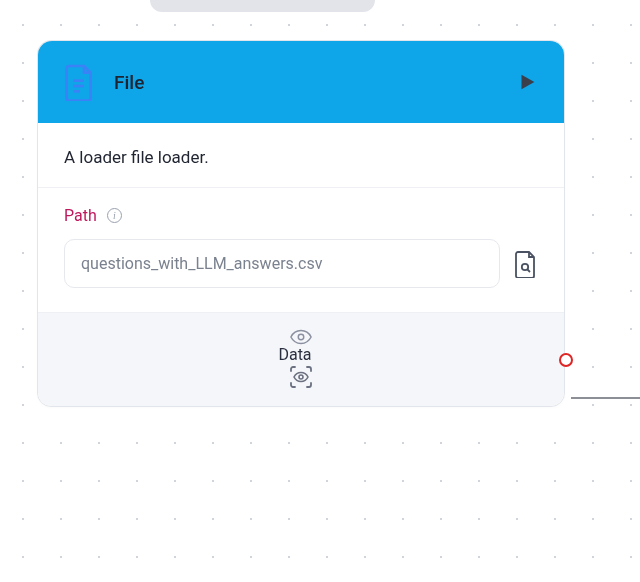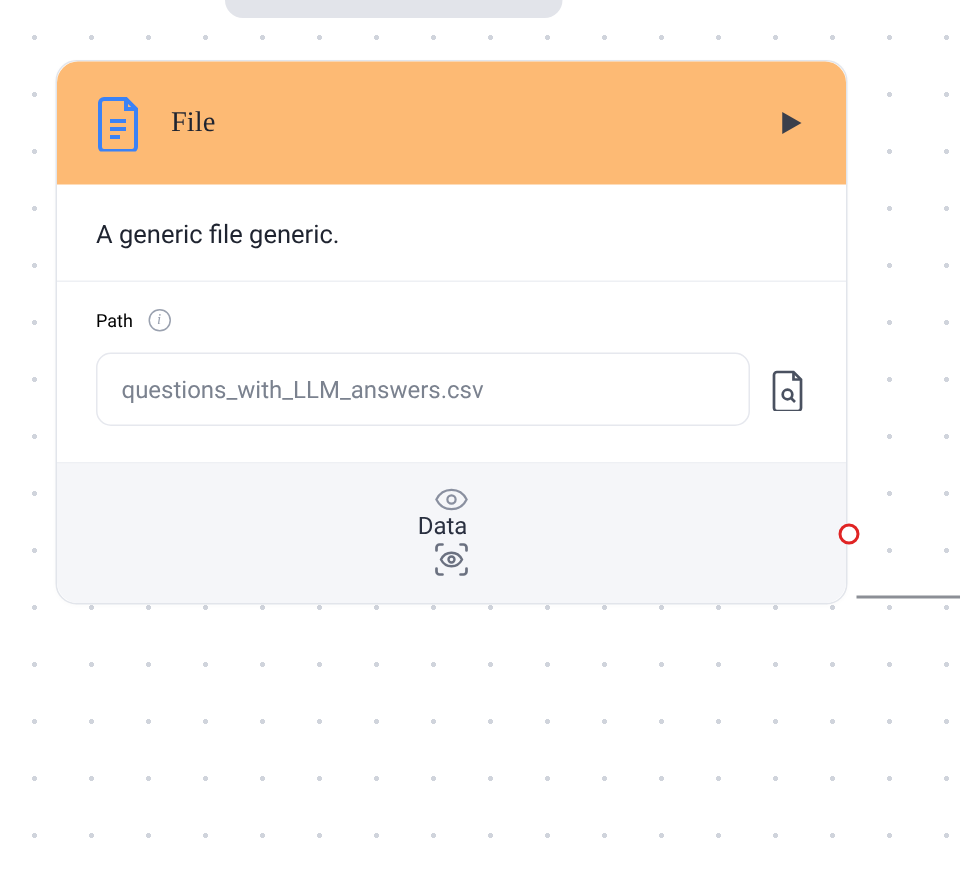--- a/index.html
+++ b/index.html
@@ -31,27 +31,26 @@
     position: absolute;
     left: 37px;
     top: 40px;
     width: 528px;
     background: #ffffff;
     border: 1px solid #e2e5eb;
     border-radius: 14px;
     box-shadow: 0 1px 3px rgba(0,0,0,0.02);
   }
   .card-header {
-    background: #fdba74;
+    background: #0ea5e9;
     border-radius: 14px 14px 0 0;
     padding: 22px 26px;
     display: flex;
     align-items: center;
     gap: 18px;
-    font-family: Liberation Serif, serif;
   }
   .file-icon svg { width: 32px; height: 38px; display:block; }
   .card-title {
     font-size: 19px;
     font-weight: 500;
     color: #1f2430;
     flex: 1;
   }
   .play-icon svg { width: 22px; height: 22px; display:block; }
   .card-desc {
@@ -63,22 +62,22 @@
   .card-body {
     padding: 18px 26px 24px 26px;
   }
   .field-label-row {
     display: flex;
     align-items: center;
     gap: 10px;
     margin-bottom: 14px;
   }
   .field-label {
-    font-size: 12px;
-    color: #000000;
+    font-size: 16px;
+    color: #be185d;
   }
   .info-icon {
     width: 15px;
     height: 15px;
     border: 1.5px solid #9aa1af;
     border-radius: 50%;
     display: flex;
     align-items: center;
     justify-content: center;
     font-size: 10px;
@@ -159,21 +158,21 @@
       </svg>
     </span>
     <span class="card-title">File</span>
     <span class="play-icon">
       <svg viewBox="0 0 24 24">
           <path d="M6 4 l14 8 l-14 8 z" fill="#3a3f4b"></path>
         </svg>
     </span>
   </div>
 
-  <div class="card-desc">A generic file generic.</div>
+  <div class="card-desc">A loader file loader.</div>
 
   <div class="card-body">
     <div class="field-label-row">
       <span class="field-label">Path</span>
       <span class="info-icon">i</span>
     </div>
     <div class="input-row">
       <div class="path-input">questions_with_LLM_answers.csv</div>
       <span class="browse-icon">
         <svg viewBox="0 0 24 28">

